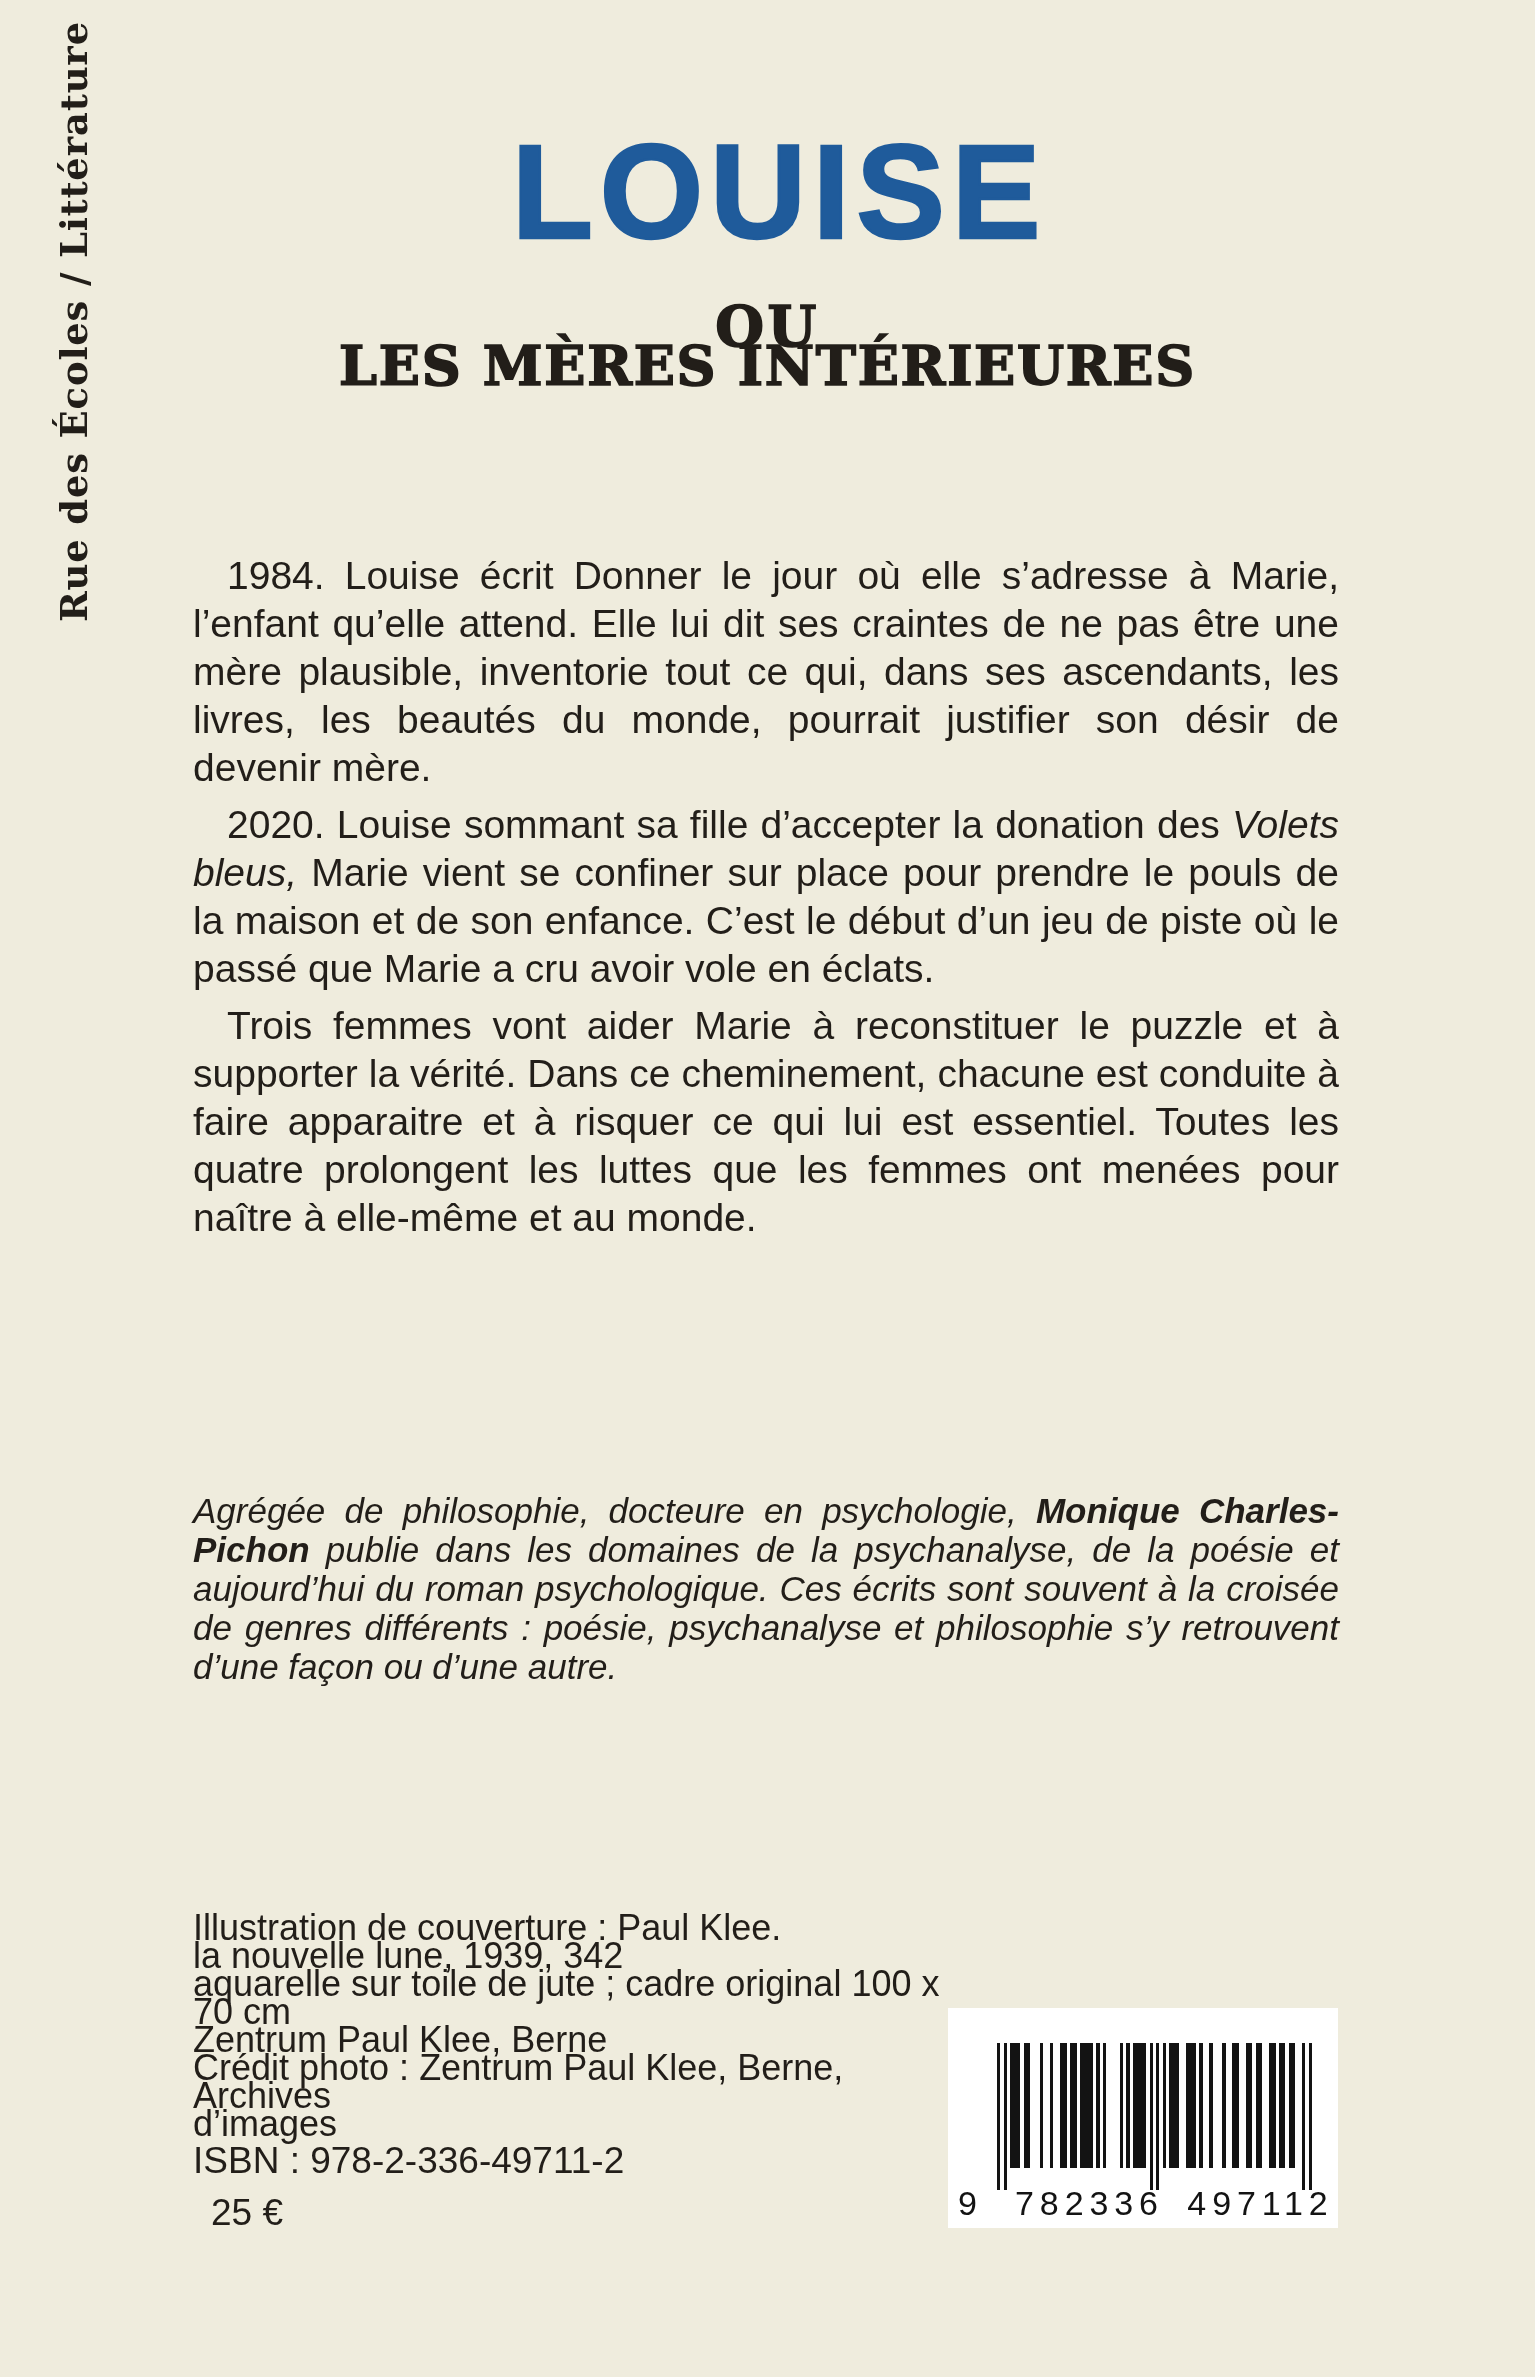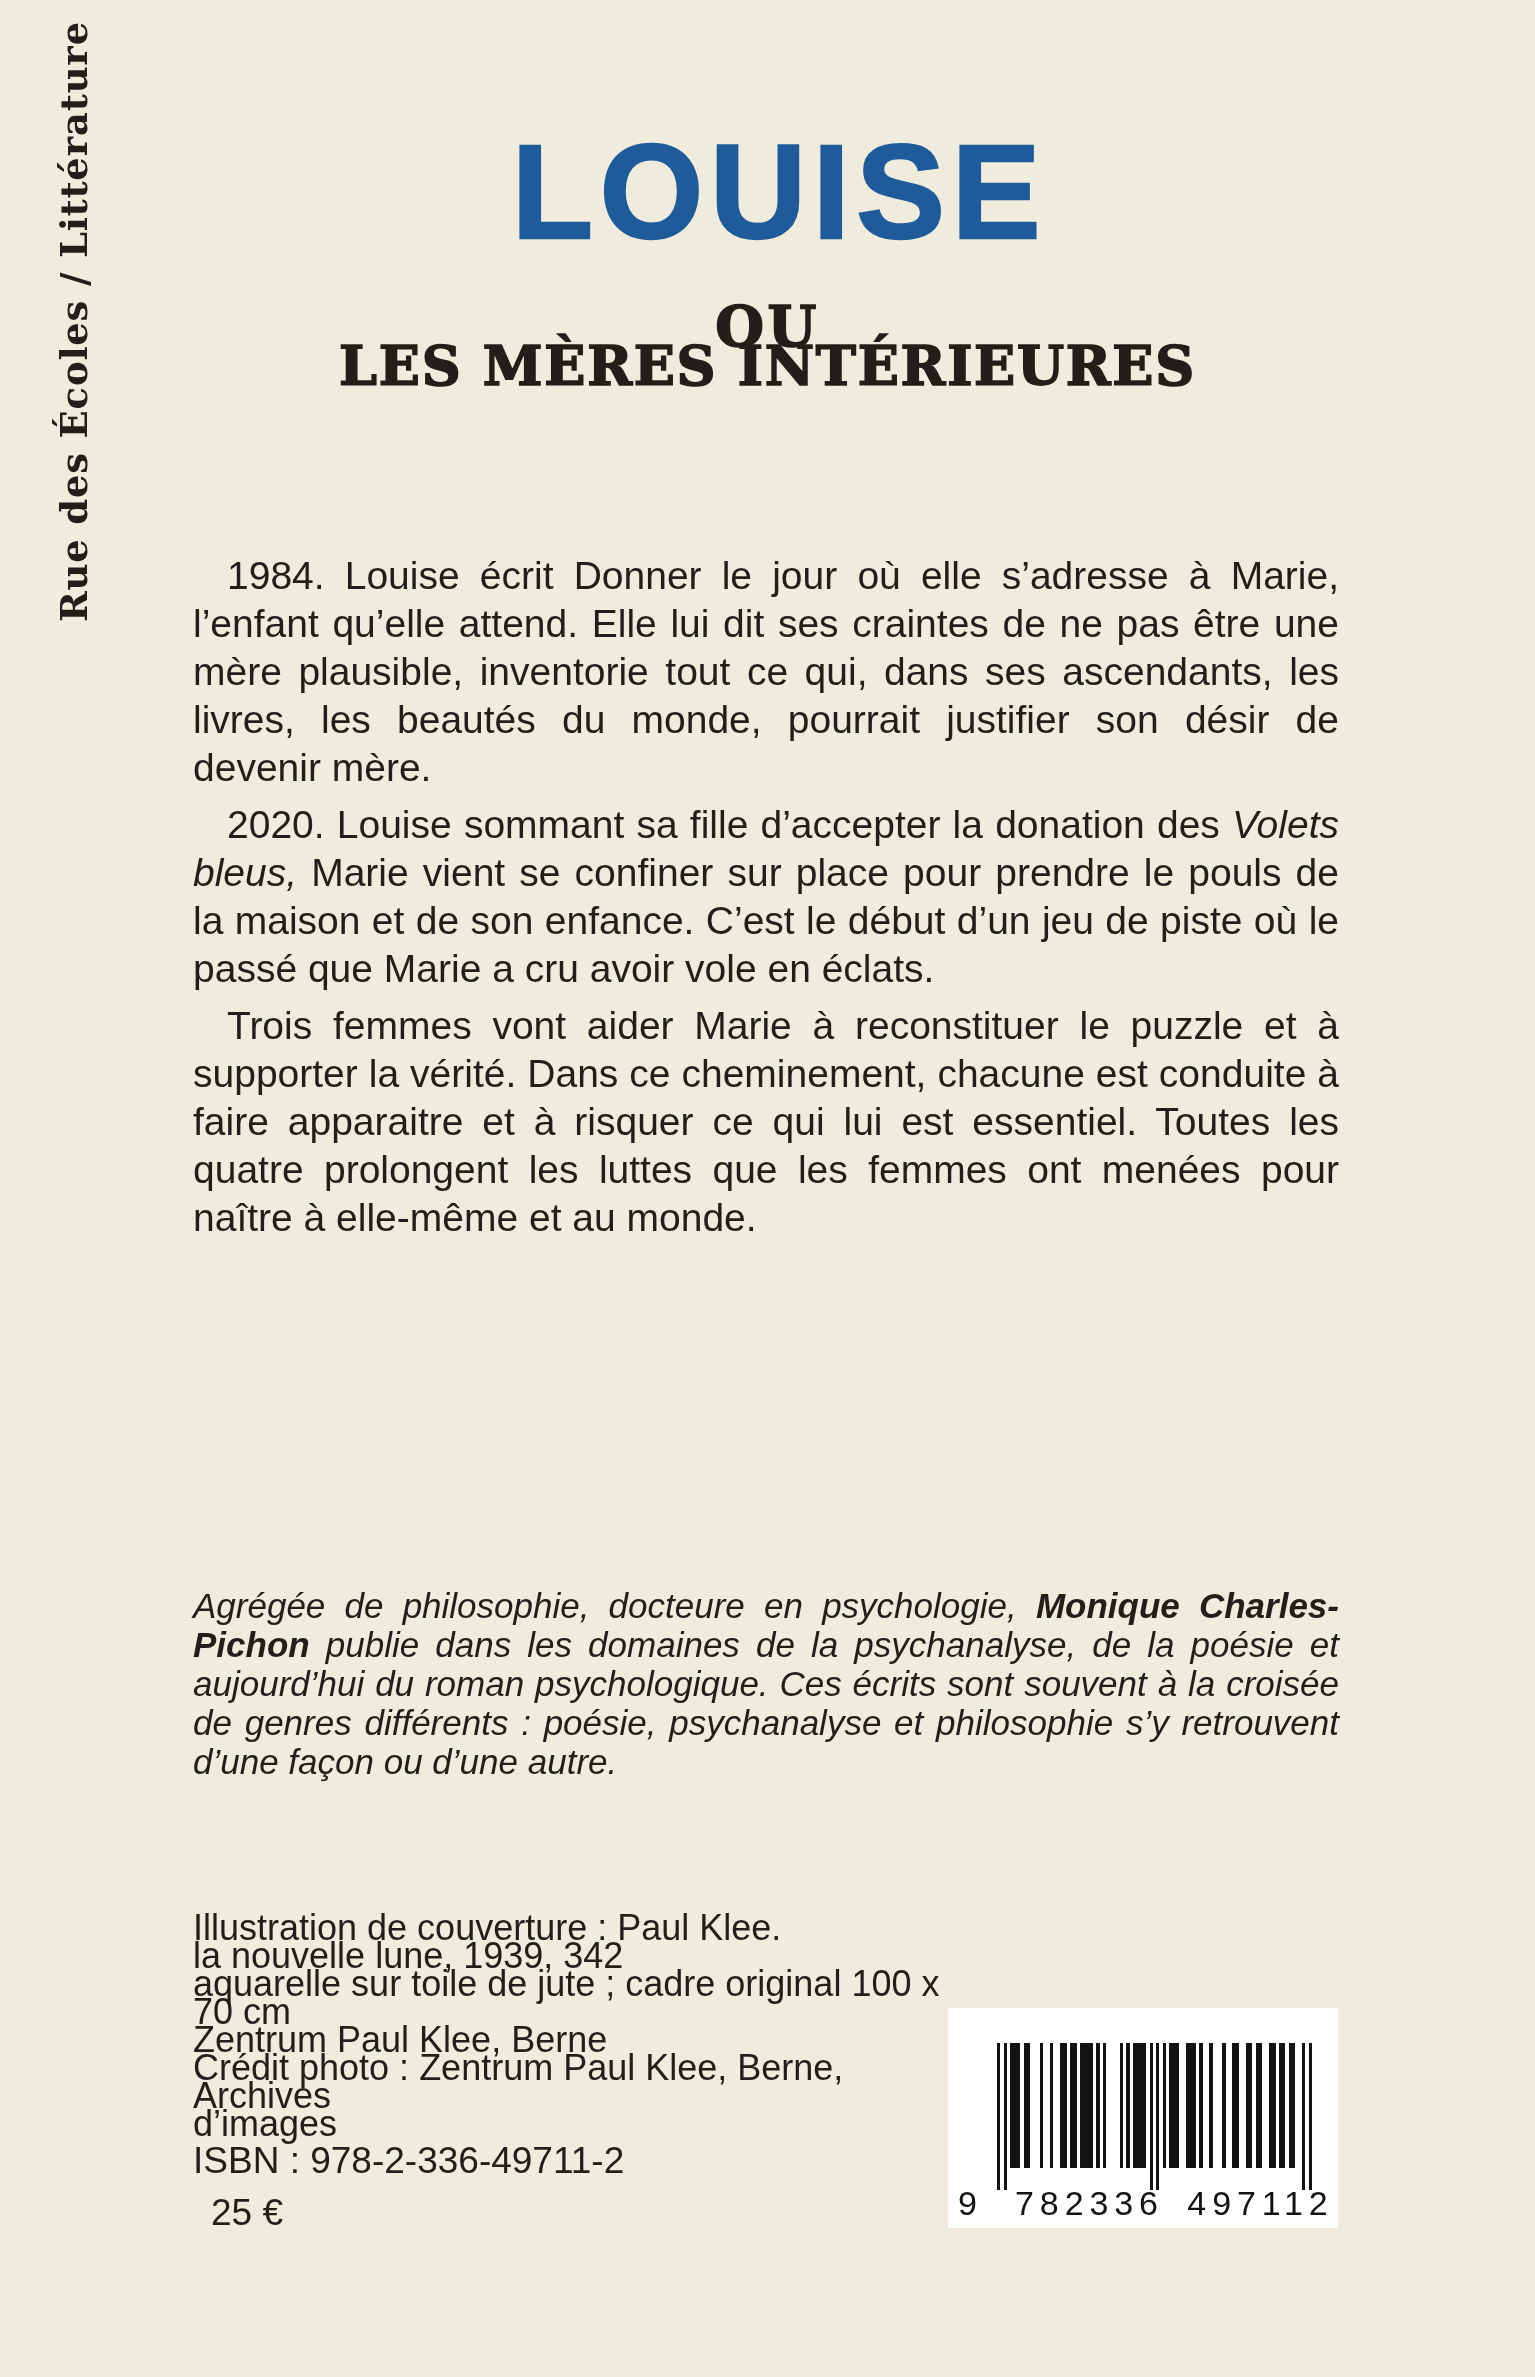--- a/index.html
+++ b/index.html
@@ -51,21 +51,21 @@
   .synopsis {
     position:absolute; left:193px; top:552px; width:1146px;
   }
   .synopsis p {
     margin:0 0 9.2px 0;
     font-size:39px; line-height:48px;
     text-align:justify;
     text-indent:34px;
   }
   .bio {
-    position:absolute; left:193px; top:1586px; width:1146px;
+    position:absolute; left:193px; top:1491px; width:1146px;
     font-style:italic;
     font-size:35px; line-height:39px;
     text-align:justify;
   }
   .credits {
     position:absolute; left:193px; top:1914px; width:755px;
     font-size:36px; line-height:28px;
   }
   .credits .credit-line { text-align:left; }
   .isbn {

